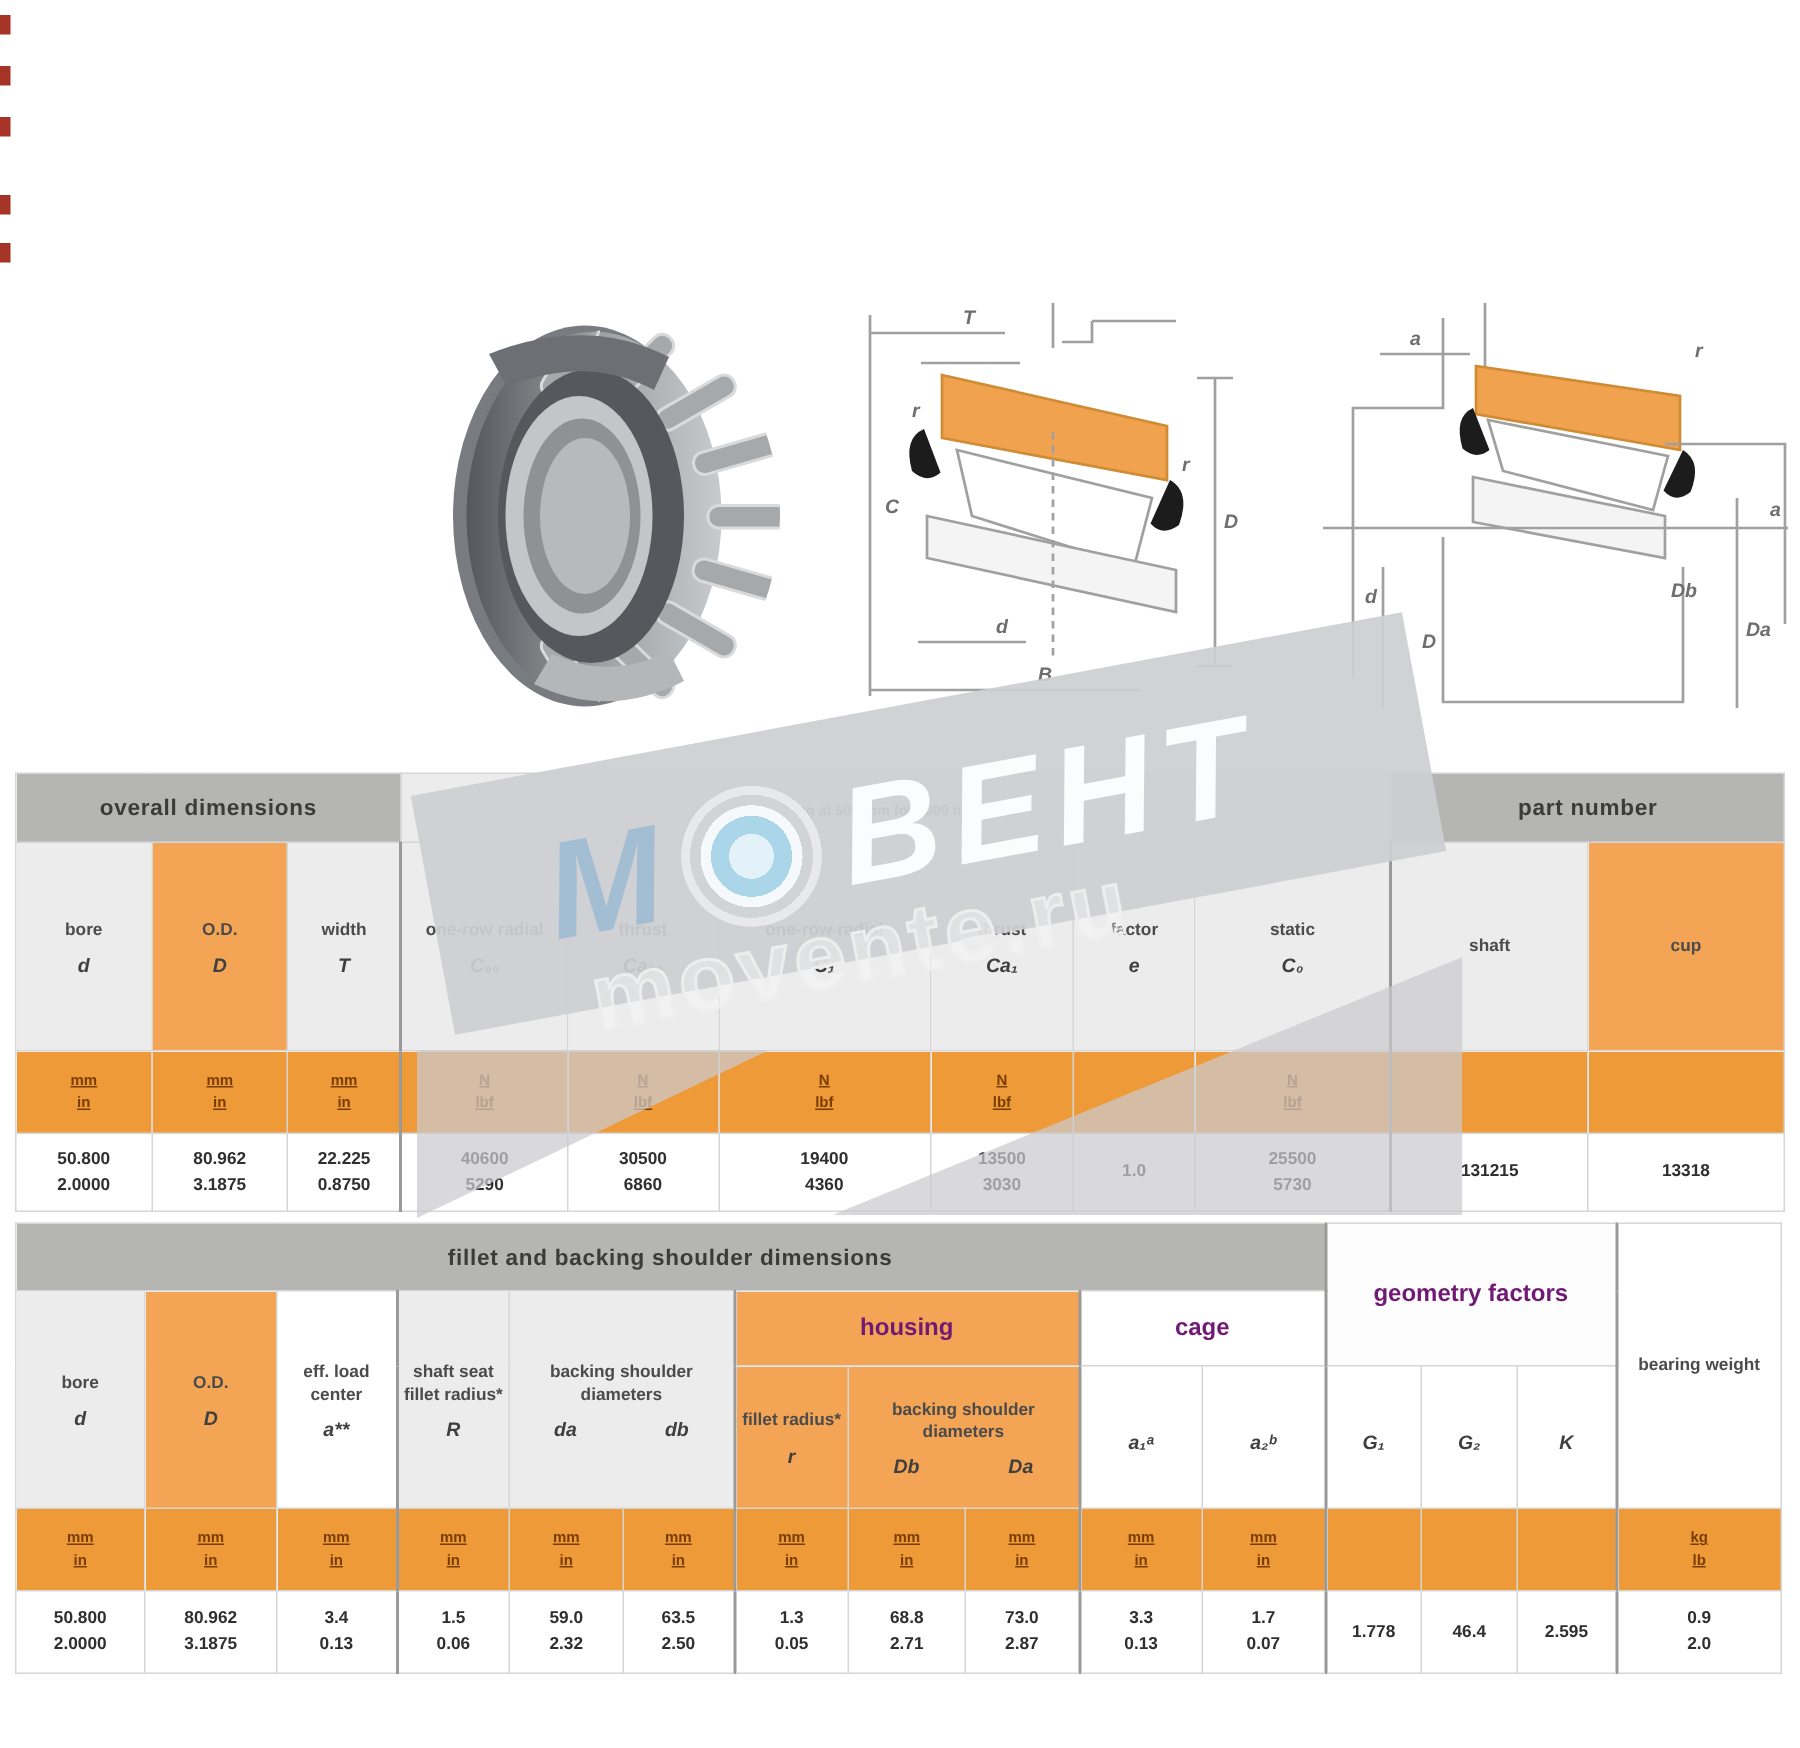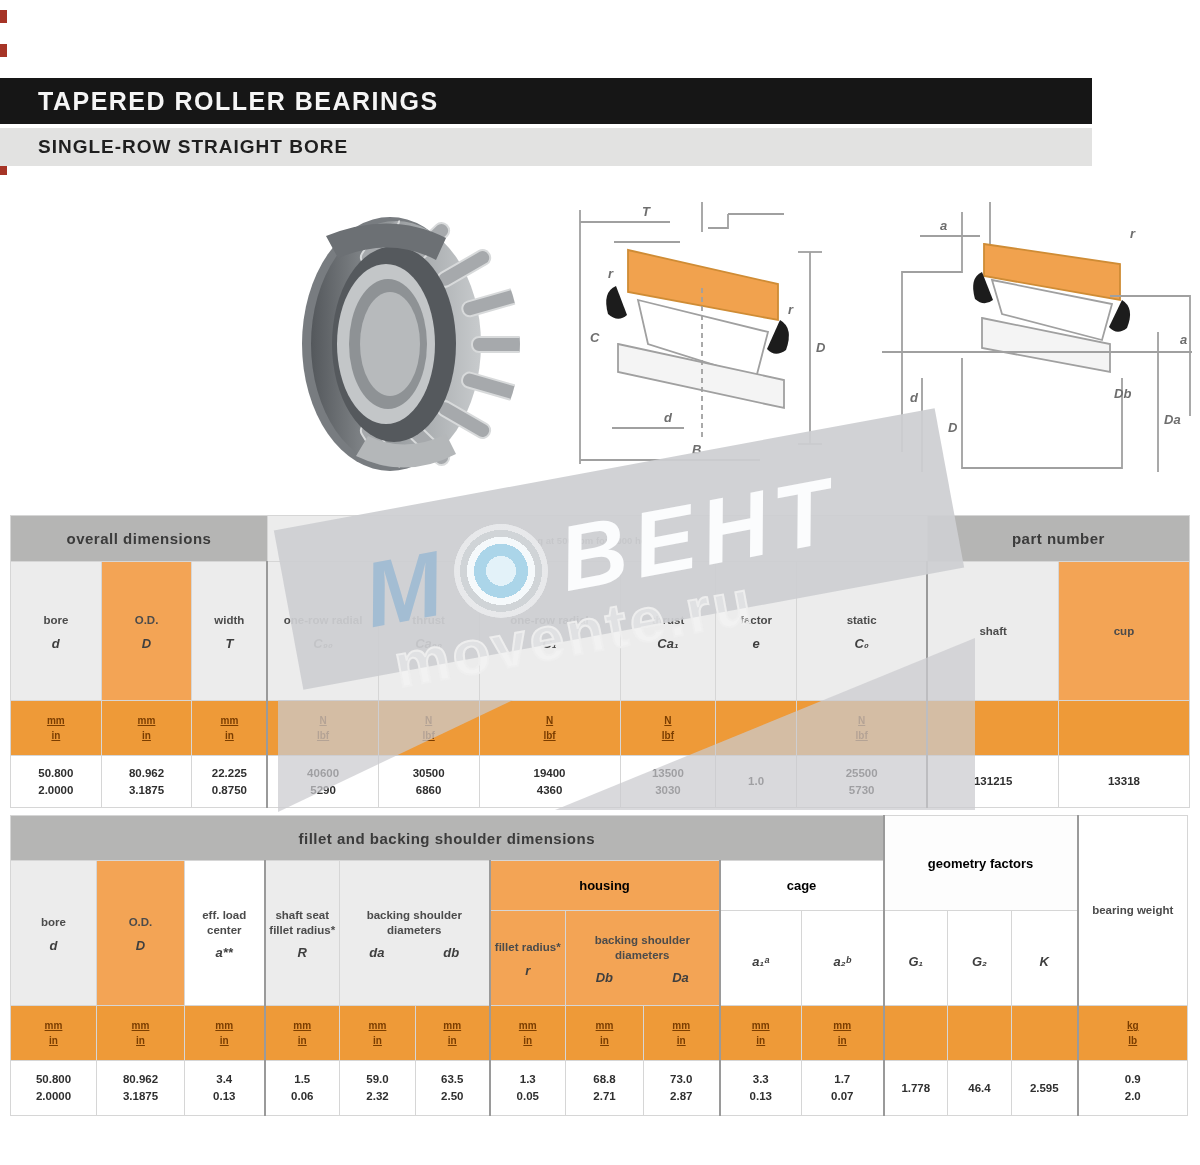--- a/index.html
+++ b/index.html
@@ -22,21 +22,21 @@
   .lt{background:#ececec;}
   .or{background:#f3a455;margin-top:44px;}
   .orU{background:#ee9a38;}
   .hl{font-size:11.5px;color:#4b4b4b;font-weight:bold;line-height:1.3;padding:2px 3px;}
   .sym{font-size:13px;font-style:italic;font-weight:bold;color:#3f3f3f;margin-top:6px;}
   .symrow{display:flex;justify-content:space-around;margin-top:6px;}
   .symrow span{font-size:13px;font-style:italic;font-weight:bold;color:#3f3f3f;}
   .unit{color:#7a3d00;font-weight:bold;font-size:10px;line-height:1.5;text-decoration:underline;}
   .val{font-size:11.5px;font-weight:bold;color:#2f2f2f;line-height:1.45;}
   .bl2{border-left:2px solid #9a9a9a !important;}
-  .grptitle{font-size:13px;font-weight:bold;color:#000000;}
+  .grptitle{font-size:16px;font-weight:bold;color:#701a75;}
   .smallnote{font-size:9.5px;color:#6a6a6a;font-weight:bold;}
   .gfbox{background:#fdfdfd;}
 
   
   .wm{left:283px;top:468px;width:672px;height:162px;background:rgba(206,207,210,0.93);
       transform:rotate(-10.5deg);display:flex;align-items:center;z-index:40;pointer-events:none;}
   .wm .m{font-size:92px;font-weight:900;font-style:italic;color:#a3bdd3;margin-left:78px;line-height:1;}
   .wm .circle{width:94px;height:94px;border-radius:50%;margin:0 14px;flex:0 0 auto;
       background:radial-gradient(circle at 50% 50%, #e3f2f9 0 15px, #abd5e9 15px 27px,
       #f5f9fb 27px 34px, #d0d4d7 34px 41px, rgba(233,234,236,.95) 41px 47px, rgba(233,234,236,0) 47px);}
@@ -55,26 +55,20 @@
 <body>
 
 <div id="page">
 
   <div class="tick" style="top:10px"></div>
   <div class="tick" style="top:44px"></div>
   <div class="tick" style="top:78px"></div>
   <div class="tick" style="top:130px"></div>
   <div class="tick" style="top:162px"></div>
 
-  <div class="abs blackbar">
-    <div class="txt">TAPERED ROLLER BEARINGS</div>
-  </div>
-  <div class="abs graybar">
-    <div class="txt">SINGLE-ROW STRAIGHT BORE</div>
-  </div>
 
   <div class="abs" style="left:296px;top:208px;width:228px;height:276px;">
     <svg width="228" height="276" viewBox="0 0 228 276">
       <defs>
         <linearGradient id="gm1" x1="0" y1="0" x2="1" y2="0">
           <stop offset="0" stop-color="#54585c"></stop>
             <stop offset="0.5" stop-color="#9a9ea1"></stop>
             <stop offset="1" stop-color="#c8cbcd"></stop>
         </linearGradient>
         <clipPath id="rollclip">

